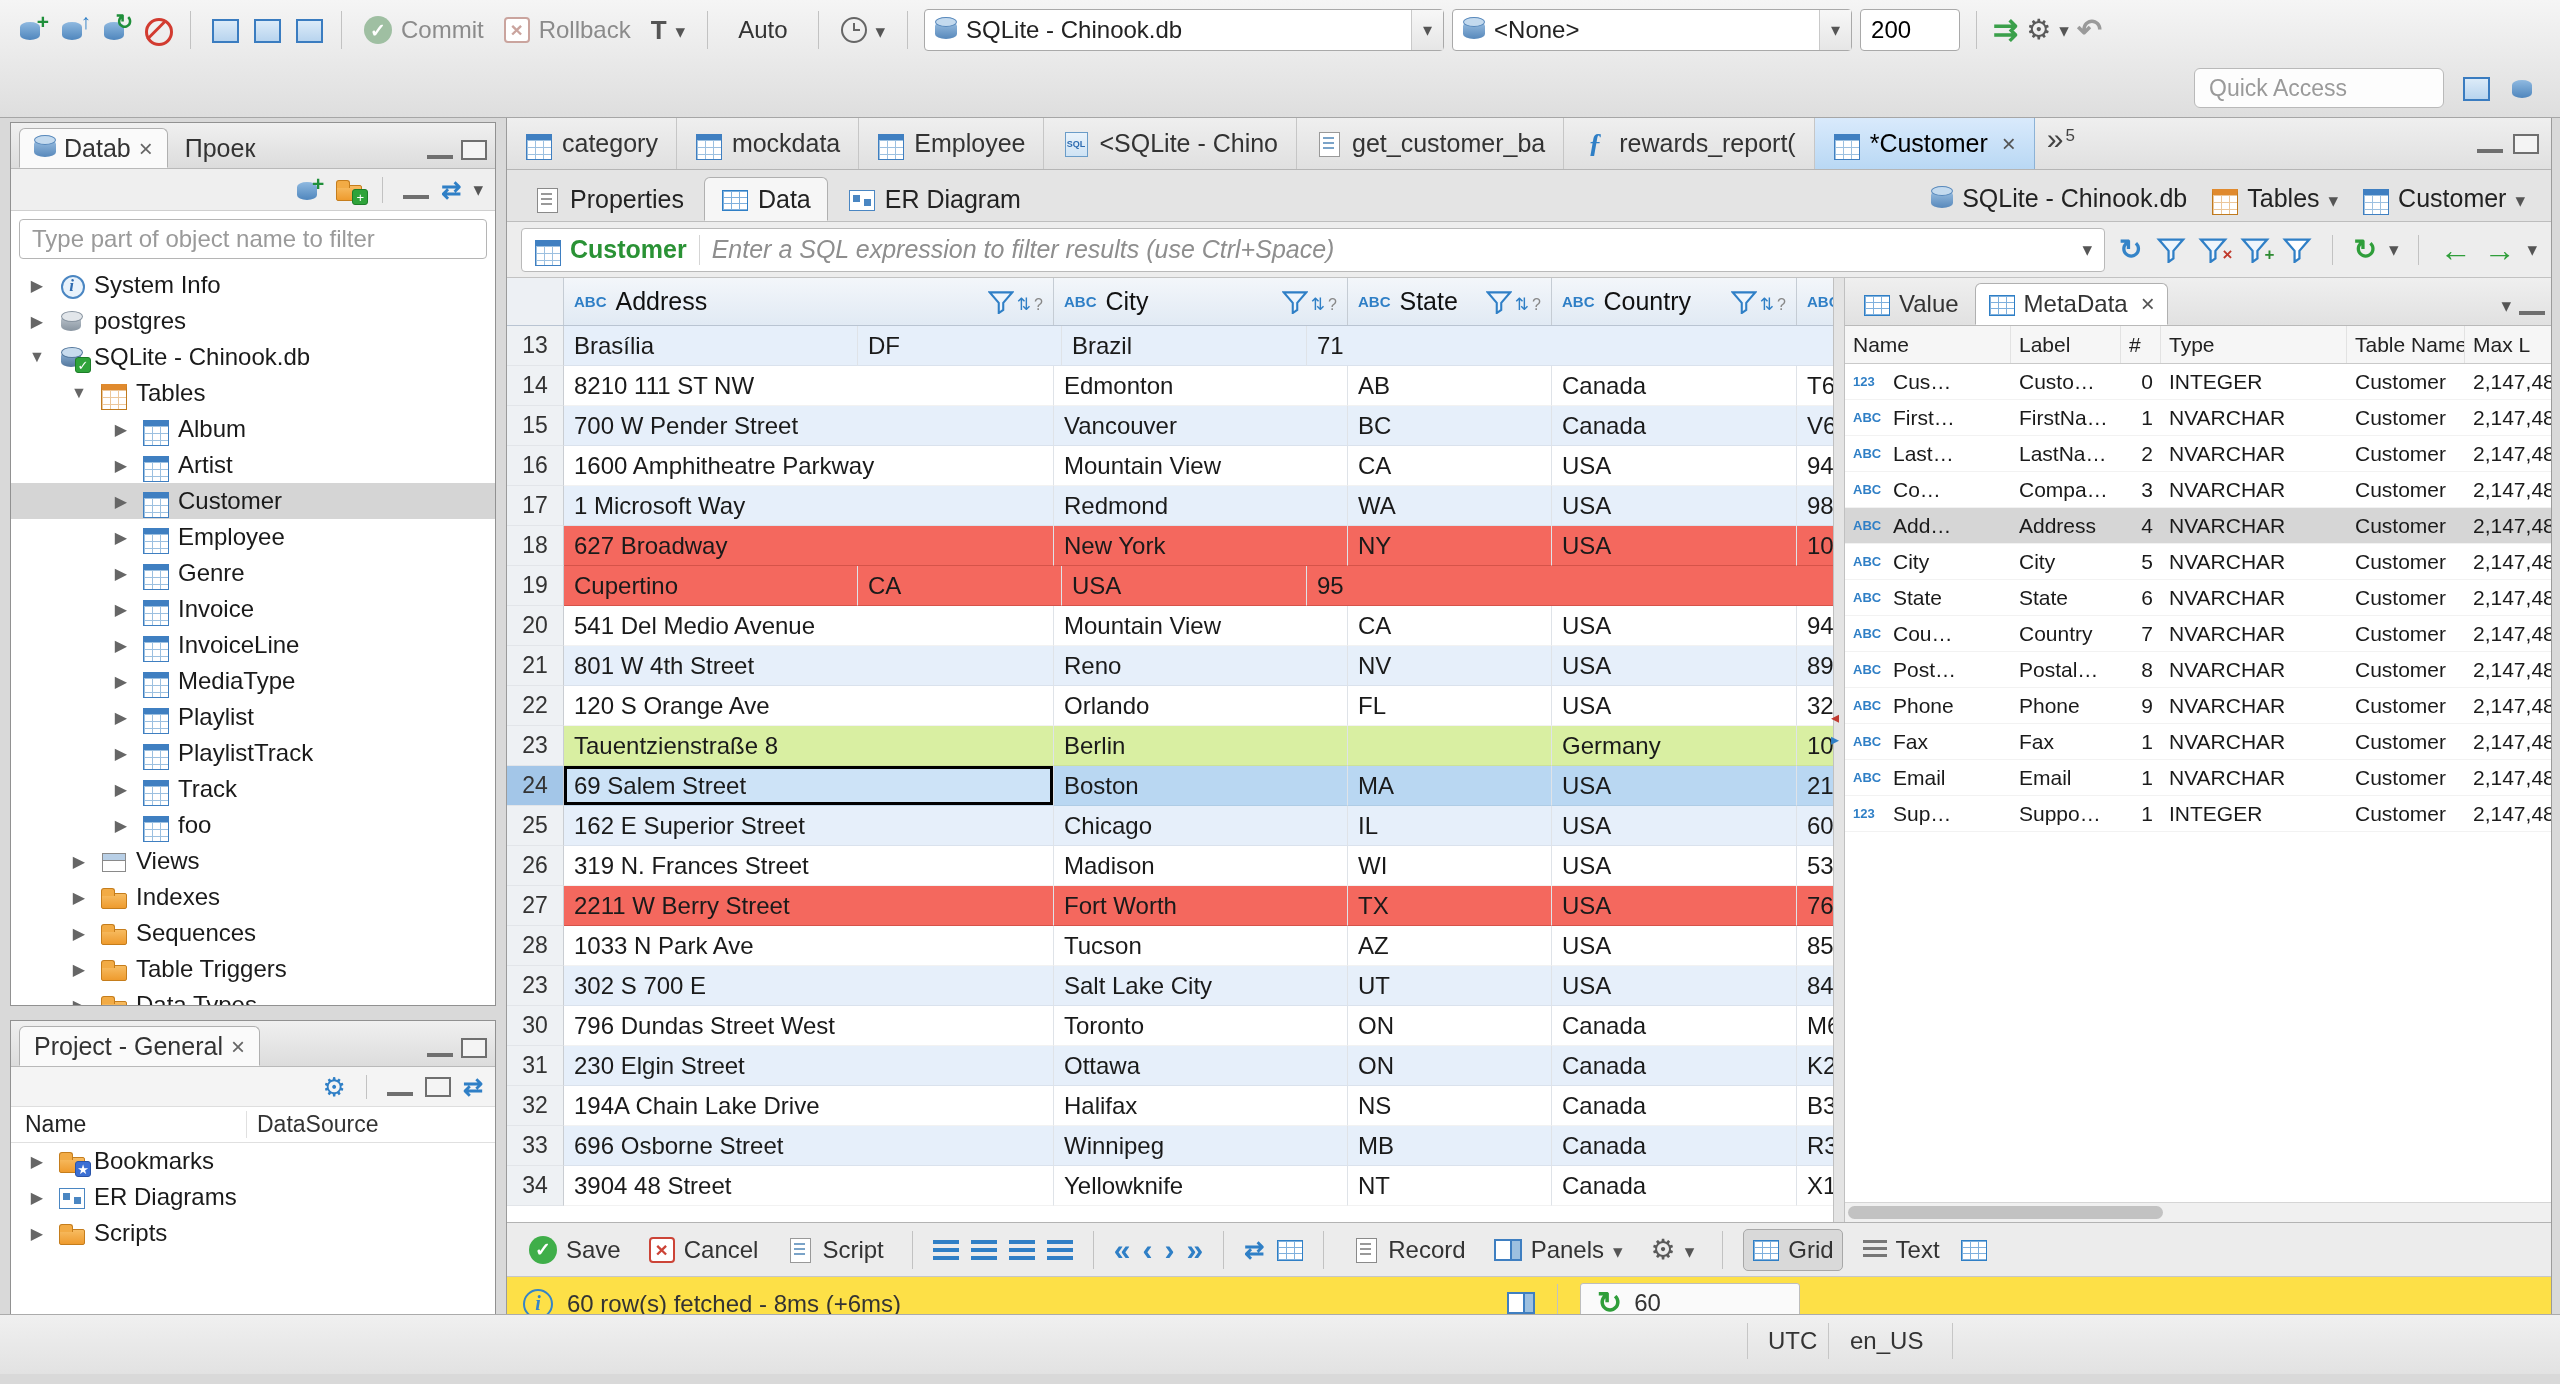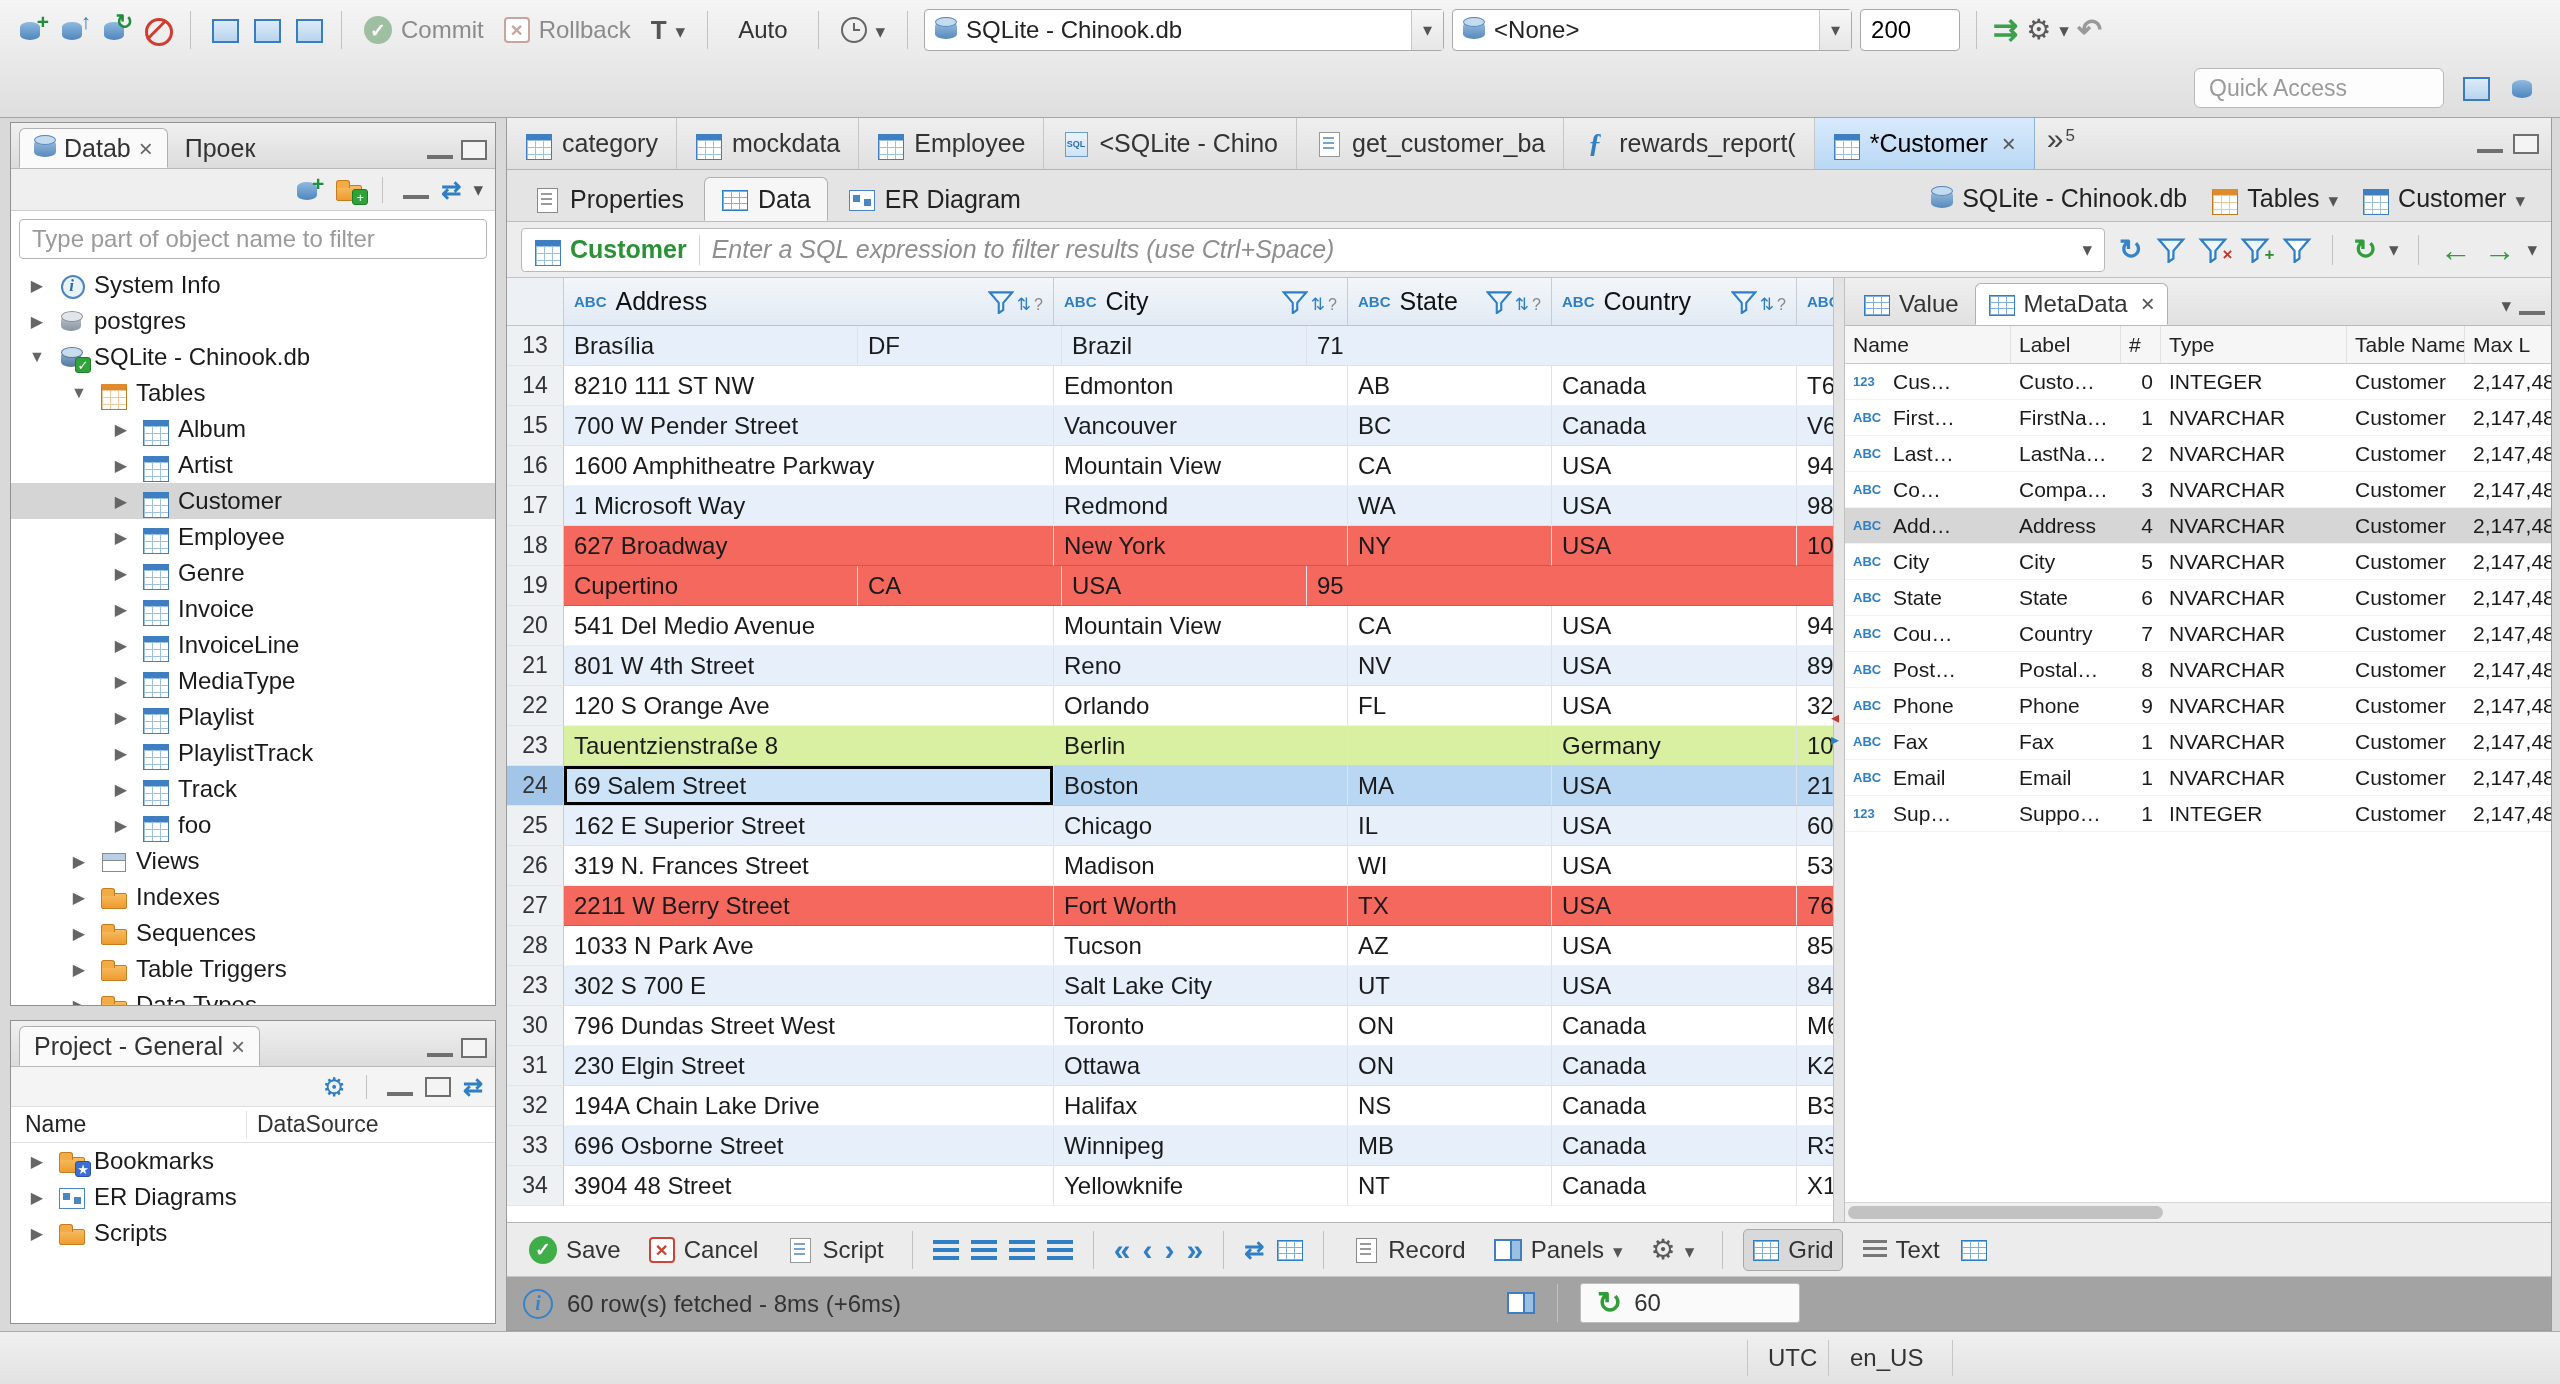--- a/index.html
+++ b/index.html
@@ -238,28 +238,28 @@
   .mc.name { width:166px; display:flex; gap:4px; align-items:center; }
   .mc.label { width:110px; } .mc.num { width:40px; text-align:right; } .mc.type { width:186px; }
   .mc.tbl { width:118px; } .mc.max { flex:1; }
   .mscroll { margin-top:auto; height:20px; background:#f0f0f0; border-top:1px solid #d5d5d5; padding:3px; flex:none; }
   .mthumb { width:45%; height:13px; background:#c2c2c2; border-radius:7px; }
 
   .btb { height:54px; background:#ececec; border-top:1px solid #b3b3b3; display:flex; align-items:center; gap:12px;
     padding:16px 14px; font-size:24px; color:#333; flex:none; }
   .bbtn { display:flex; align-items:center; gap:9px; padding:0 8px; height:42px; border-radius:5px; white-space:nowrap; }
   .bbtn.pressed { background:#d9d9d9; border:1px solid #a8a8a8; }
-  .srow { height:54px; background:#a3a3a3; border-top:1px solid #c6c6c6; display:flex; align-items:center;
+  .srow { height:54px; background:#fde047; border-top:1px solid #c6c6c6; display:flex; align-items:center;
     padding:0 16px; gap:14px; font-size:24px; color:#333; position:relative; flex:none; }
   .sref { position:absolute; left:1000px; top:6px; display:flex; align-items:center; gap:14px; }
   .sixty { display:flex; align-items:center; gap:12px; border:1px solid #bdbdbd; background:#fafafa; height:40px;
     padding:0 16px; min-width:220px; border-radius:3px; }
 
   
-  .wsb { position:absolute; left:0; right:0; bottom:0; height:53px; background:linear-gradient(#f0f0f0,#e2e2e2);
+  .wsb { position:absolute; left:0; right:0; bottom:10px; height:60px; background:linear-gradient(#f0f0f0,#e2e2e2);
     border-top:1px solid #ababab; font-size:24px; color:#333; }
   .wsb .vd { position:absolute; top:8px; width:1px; height:36px; background:#c6c6c6; }
   .wsb .lbl { position:absolute; top:12px; }
 </style>
 </head>
 <body>
 
 <div class="topbar">
   <div class="tb-row1">
     <span class="tbci">

